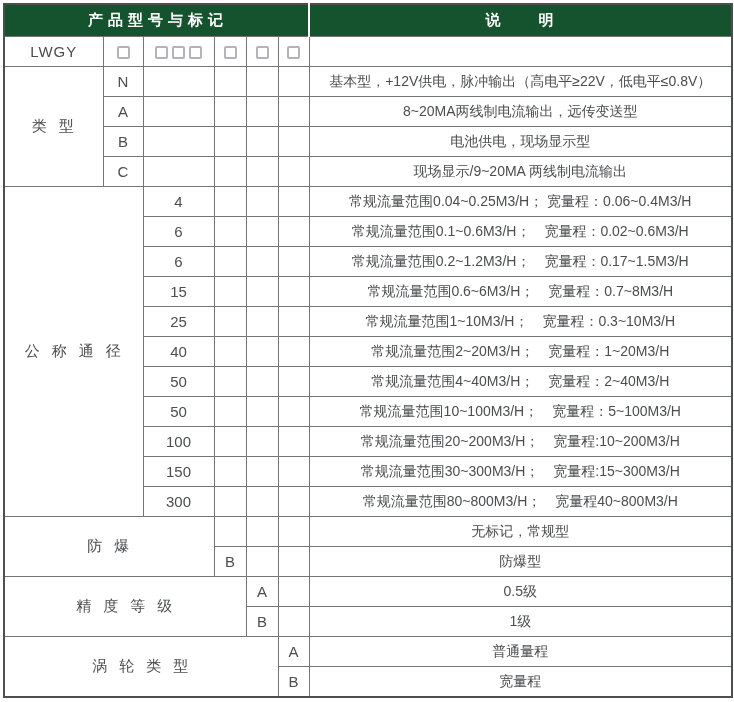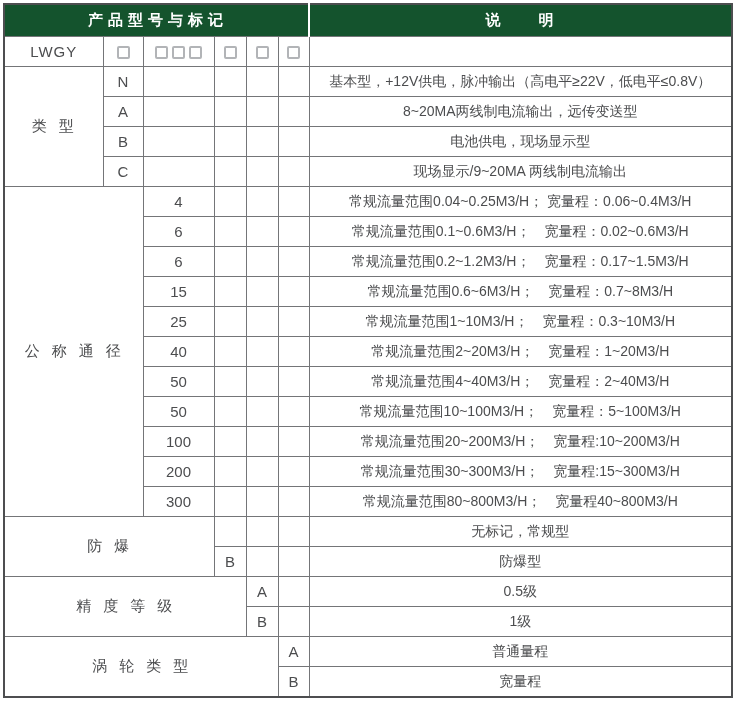--- a/index.html
+++ b/index.html
@@ -181,21 +181,21 @@
       <td class="desc">常规流量范围10~100M3/H；　宽量程：5~100M3/H</td>
     </tr>
     <tr>
       <td class="code">100</td>
       <td></td>
       <td></td>
       <td></td>
       <td class="desc">常规流量范围20~200M3/H；　宽量程:10~200M3/H</td>
     </tr>
     <tr>
-      <td class="code">200</td>
+      <td class="code">150</td>
       <td></td>
       <td></td>
       <td></td>
       <td class="desc">常规流量范围30~300M3/H；　宽量程:15~300M3/H</td>
     </tr>
     <tr>
       <td class="code">300</td>
       <td></td>
       <td></td>
       <td></td>

